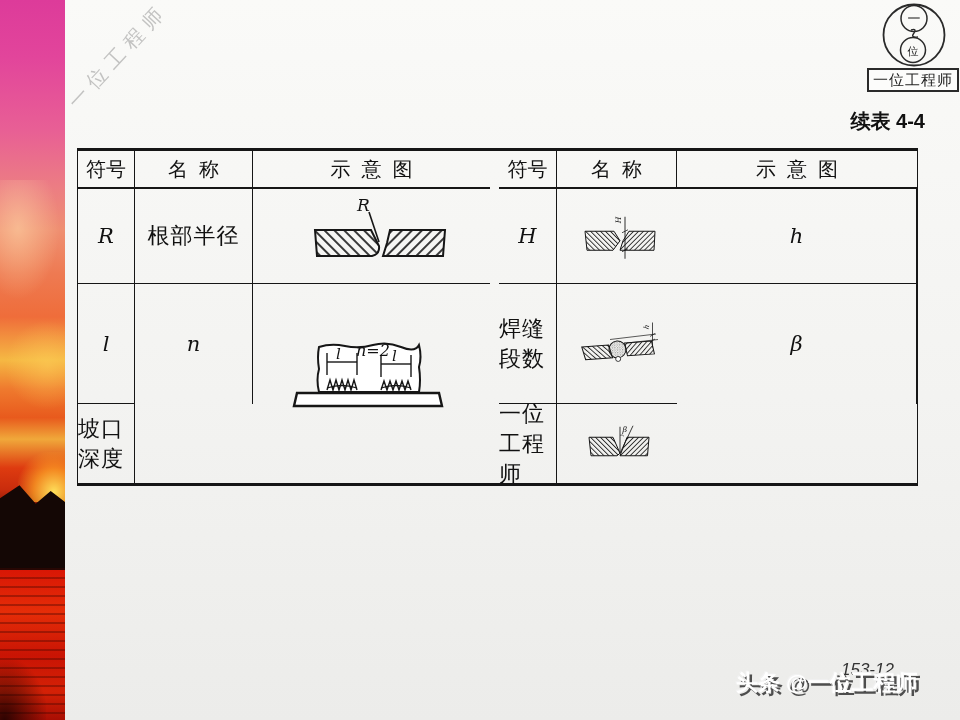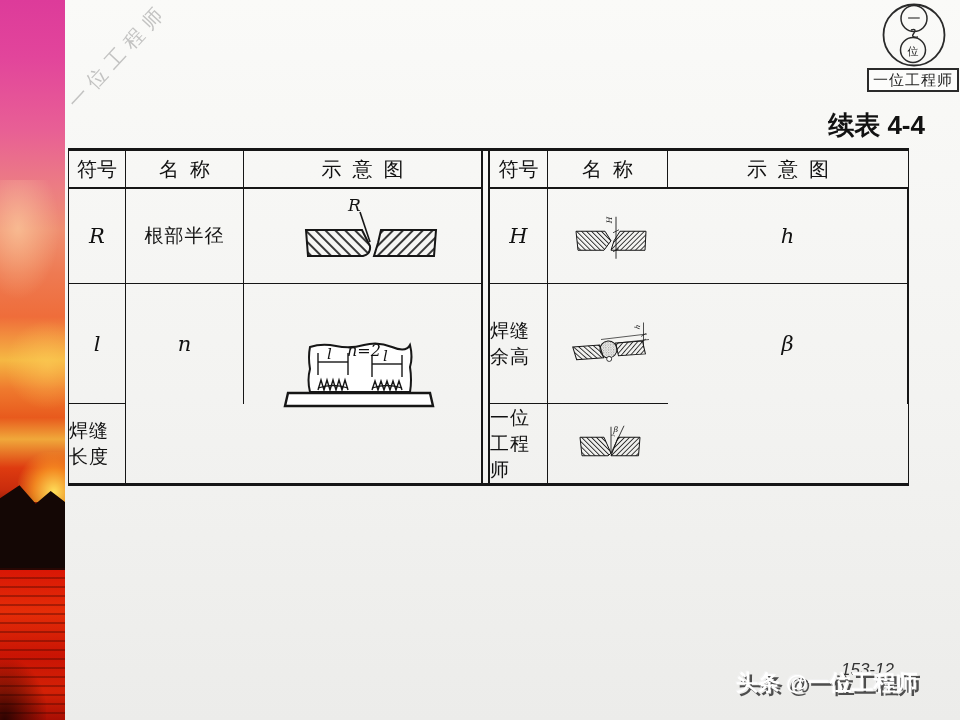--- a/index.html
+++ b/index.html
@@ -33,35 +33,35 @@
 
   
   .logo{position:absolute;left:866px;top:2px;width:94px;text-align:center;}
   .logo svg{display:block;margin:0 auto;}
   .logo-box{box-sizing:border-box;width:92px;height:24px;margin:0 auto;border:2px solid #2a2a2a;
       display:flex;align-items:center;justify-content:center;font-size:15px;color:#222;
       letter-spacing:1px;background:rgba(255,255,255,.5);}
 
   
   .caption{position:absolute;left:85px;top:108px;width:840px;text-align:right;
-      font-size:26px;font-weight:bold;color:#111;}
-
-  
-  .tablewrap{position:absolute;left:68px;top:148px;display:flex;
-      border-top:3px solid #161616;border-bottom:3px solid #161616;}
+      font-size:20px;font-weight:bold;color:#111;}
+
+  
+  .tablewrap{position:absolute;left:77px;top:148px;display:flex;
+      border-top:3px solid #161616;border-bottom:3px solid #161616;align-items:center;}
   .tbl{display:grid;grid-template-rows:38px 95px 120px 79px;}
   .tbl-left{border-left:1.6px solid #161616;grid-template-columns:57px 118px 237px;}
   .tbl-right{border-right:1.6px solid #161616;grid-template-columns:58px 120px 240px;}
   .divider{width:9px;box-sizing:border-box;border-left:2px solid #161616;border-right:2px solid #161616;}
   .cell{display:flex;align-items:center;justify-content:center;color:#111;}
   .br{border-right:1.6px solid #161616;}
   .bb{border-bottom:1.6px solid #161616;}
   .hd{border-bottom:2.2px solid #161616;font-size:20px;font-weight:500;white-space:pre;}
   .sym{font-family:"DejaVu Serif", serif;font-style:italic;font-size:21px;}
-  .name{font-size:19px;letter-spacing:1px;}
+  .name{font-size:22px;letter-spacing:1px;}
   .merged{grid-column:3;grid-row:3/5;}
 
   svg text{fill:#111;}
   .svglbl{font-family:"DejaVu Serif", serif;font-style:italic;}
 
   
   .page-number{position:absolute;left:841px;top:660px;font-size:17px;color:#333;z-index:1;font-style:italic;}
   .bottom-wm{position:absolute;left:736px;top:668px;font-size:22px;font-weight:bold;color:#ffffff;
       white-space:nowrap;z-index:2;
       text-shadow:3px 3px 0 #4e4e4e, -1px -1px 0 #f2f2f2;}
@@ -155,21 +155,21 @@
           <line x1="128" y1="70" x2="128" y2="92" stroke="#161616" stroke-width="1.4"></line>
           <line x1="158" y1="70" x2="158" y2="92" stroke="#161616" stroke-width="1.4"></line>
           <line x1="128" y1="79" x2="158" y2="79" stroke="#161616" stroke-width="1.4"></line>
           <text x="139" y="76" class="svglbl" font-size="15">l</text>
 
           <text x="103" y="71" class="svglbl" font-size="16">n=2</text>
         </svg>
       </div>
 
       <div class="cell sym br">n</div>
-      <div class="cell name br">焊缝长度</div>
+      <div class="cell name br">坡口深度</div>
     </div>
 
     <div class="divider"></div>
 
     <div class="tbl tbl-right">
       <div class="cell hd br">符号</div>
       <div class="cell hd br">名  称</div>
       <div class="cell hd">示  意  图</div>
 
       <div class="cell sym br bb">H</div>
@@ -178,21 +178,21 @@
           <path d="M56,36 H114 L126,55 L112,74 H60 Z" fill="url(#hL)" stroke="#161616" stroke-width="2"></path>
           <path d="M144,36 H196 L194,74 H126 L132,55 Z" fill="url(#hR)" stroke="#161616" stroke-width="2"></path>
           <line x1="136" y1="7" x2="136" y2="91" stroke="#161616" stroke-width="1.8"></line>
           <line x1="130" y1="39" x2="142" y2="33" stroke="#161616" stroke-width="1.5"></line>
           <line x1="130" y1="77" x2="142" y2="71" stroke="#161616" stroke-width="1.5"></line>
           <text transform="rotate(-90 127 20)" x="127" y="20" class="svglbl" font-size="15">H</text>
         </svg>
       </div>
 
       <div class="cell sym br bb">h</div>
-      <div class="cell name br bb">焊缝余高</div>
+      <div class="cell name br bb">焊缝段数</div>
       <div class="cell bb">
         <svg width="240" height="118" viewBox="0 0 240 118">
           <g transform="rotate(-4 120 70)">
             <path d="M50,60 H104 L110,86 H56 Z" fill="url(#hL)" stroke="#161616" stroke-width="2"></path>
             <path d="M136,58 H190 L194,84 H140 Z" fill="url(#hR)" stroke="#161616" stroke-width="2"></path>
             <circle cx="121" cy="70" r="17" fill="url(#dots)" stroke="#161616" stroke-width="2"></circle>
             <circle cx="121" cy="89" r="5" fill="#fff" stroke="#161616" stroke-width="1.6"></circle>
           </g>
           <line x1="106" y1="50" x2="198" y2="39" stroke="#161616" stroke-width="1.4"></line>
           <line x1="140" y1="57" x2="202" y2="50" stroke="#161616" stroke-width="1.4"></line>

